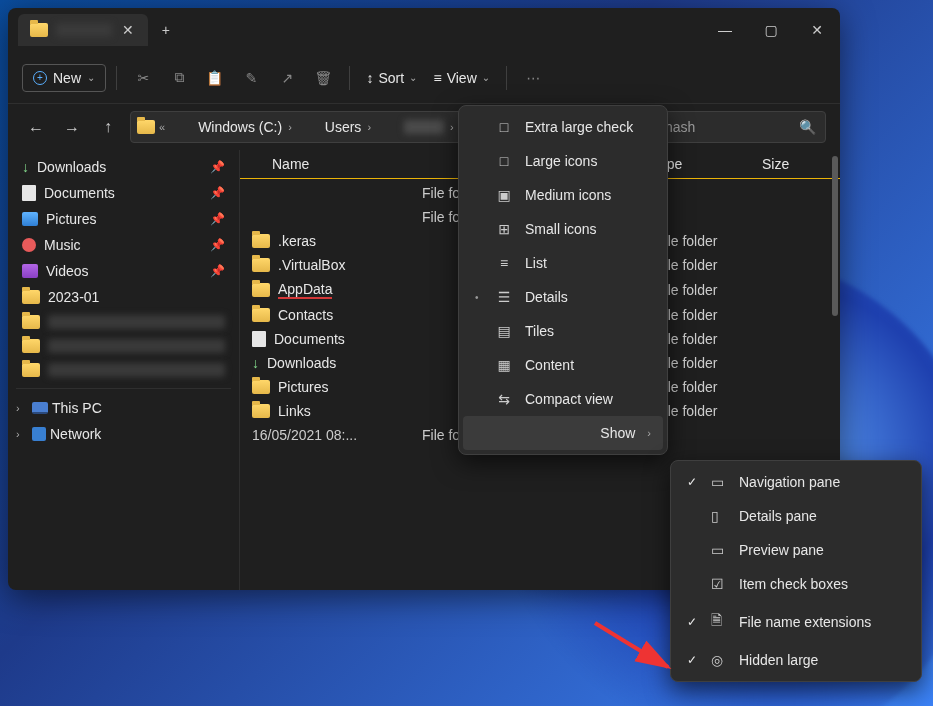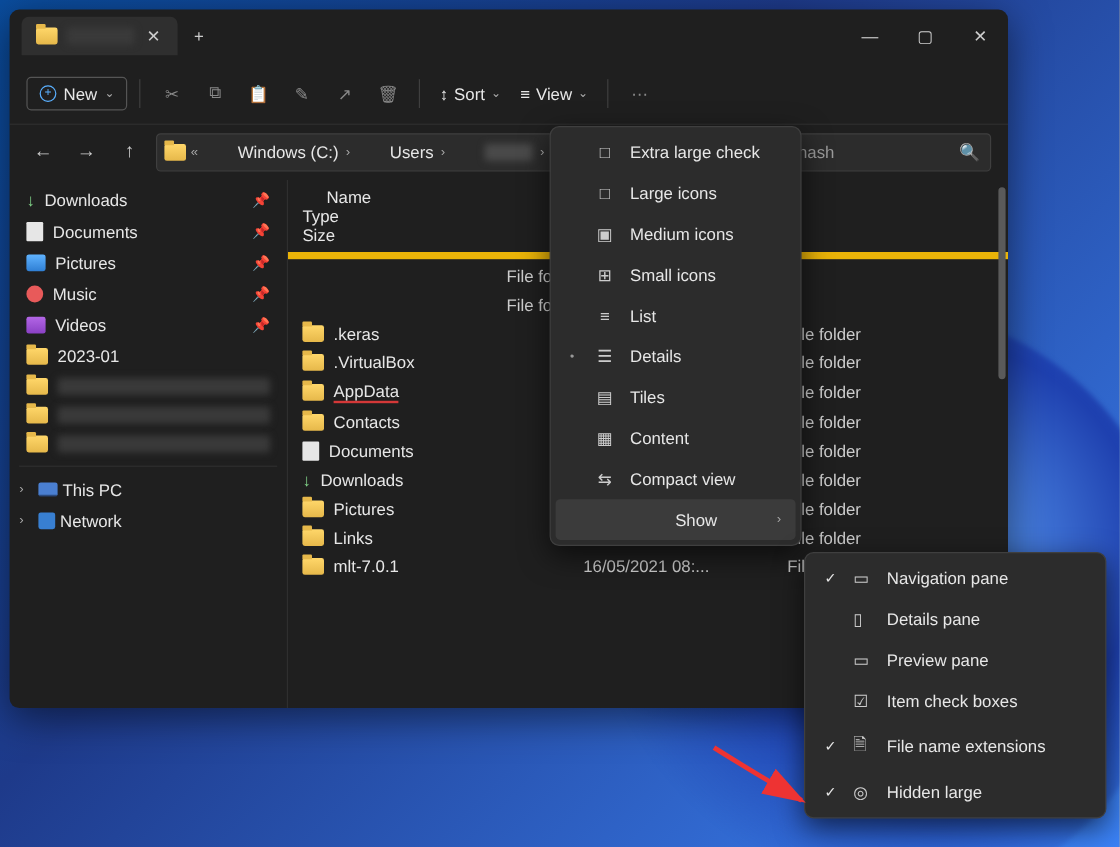--- a/index.html
+++ b/index.html
@@ -31,21 +31,21 @@
 .search-box { width: 170px; height: 32px; background: #2c2c2c; border: 1px solid #3f3f3f; border-radius: 4px; display: flex; align-items: center; padding: 0 8px; gap: 6px; color: #9a9a9a; }
 .content { flex: 1; display: flex; overflow: hidden; }
 .sidebar { width: 232px; border-right: 1px solid #2f2f2f; display: flex; flex-direction: column; padding: 4px; overflow: hidden; }
 .side-item { display: flex; align-items: center; gap: 8px; padding: 5px 10px; border-radius: 4px; cursor: pointer; }
 .side-item .pin { margin-left: auto; color: #bbb; font-size: 12px; }
 .side-sep { height: 1px; background: #2f2f2f; margin: 6px 4px; }
 .side-expand { display: flex; align-items: center; gap: 4px; padding: 5px 4px; cursor: pointer; }
 .side-expand .chev { width: 12px; color: #aaa; font-size: 11px; }
 .side-blurred { flex:1; height:14px; background:#3a3a3a; border-radius:2px; filter:blur(3px); }
 .main-list { flex: 1; display: flex; flex-direction: column; overflow: hidden; position: relative; }
-.list-header { display: flex; padding: 6px 12px; border-bottom: 6px solid #eab308; flex-direction: column; }
+.list-header { display: flex; padding: 6px 12px; border-bottom: 1px solid #eab308; }
 .col-name { width: 230px; padding-left: 20px; }
 .col-date { width: 170px; }
 .col-type { width: 110px; }
 .col-size { width: 60px; }
 .list-body { flex: 1; overflow-y: auto; padding: 2px 8px; }
 .file-row { display: flex; align-items: center; padding: 4px 4px; border-radius: 3px; cursor: pointer; }
 .file-name { display: flex; align-items: center; gap: 8px; width: 234px; }
 .file-date { width: 170px; color: #ccc; }
 .file-type { width: 110px; color: #ccc; }
 .underlined { border-bottom: 2px solid #d43838; }
@@ -280,24 +280,20 @@
           </div>
           <div class="file-row">
             <div class="file-name">
               <span class="folder-icon"></span>
               <span>Links</span>
             </div>
             <div class="file-date">20/12/2022 01:...</div>
             <div class="file-type">File folder</div>
           </div>
           <div class="file-row">
-            <div class="file-name">
-              <span class="folder-icon"></span>
-              <span>mlt-7.0.1</span>
-            </div>
             <div class="file-date">16/05/2021 08:...</div>
             <div class="file-type">File folder</div>
           </div>
         </div>
     </div>
   </div>
 
 </div>
 
 <div class="menu" style="top:105px; left:458px; width:210px;" id="viewmenu">
@@ -342,21 +338,21 @@
       <span>Content</span>
     </div>
     <div class="menu-item">
       <span class="menu-bullet"></span>
       <span class="menu-icon">⇆</span>
       <span>Compact view</span>
     </div>
     <div class="menu-item selected">
       <span class="menu-bullet"></span>
       <span class="menu-icon"></span>
-      <span style="flex:1;text-align:center">Show</span>
+      <span style="flex:1;text-align:right">Show</span>
       <span class="menu-arrow">›</span>
     </div>
   </div>
 
 <div class="menu menu-sub" style="top:460px; left:670px; width:252px;" id="showmenu">
     <div class="sub-item">
       <span class="sub-check">✓</span>
       <span class="sub-icon">▭</span>
       <span>Navigation pane</span>
     </div>

